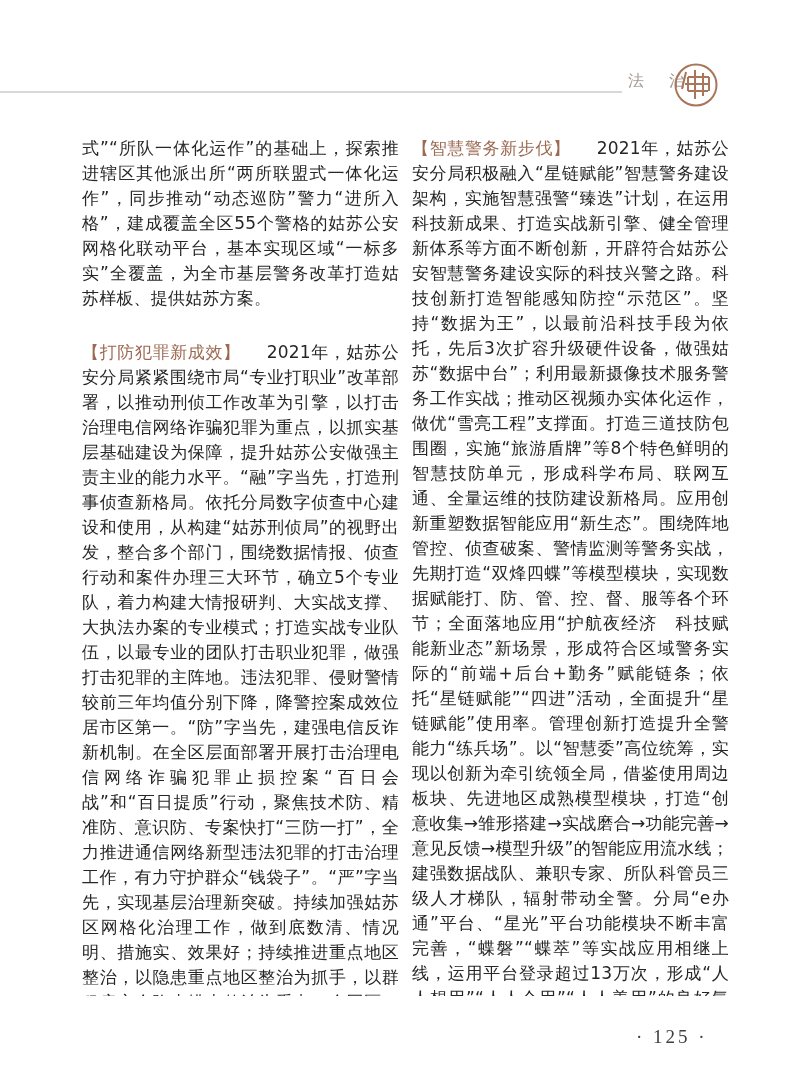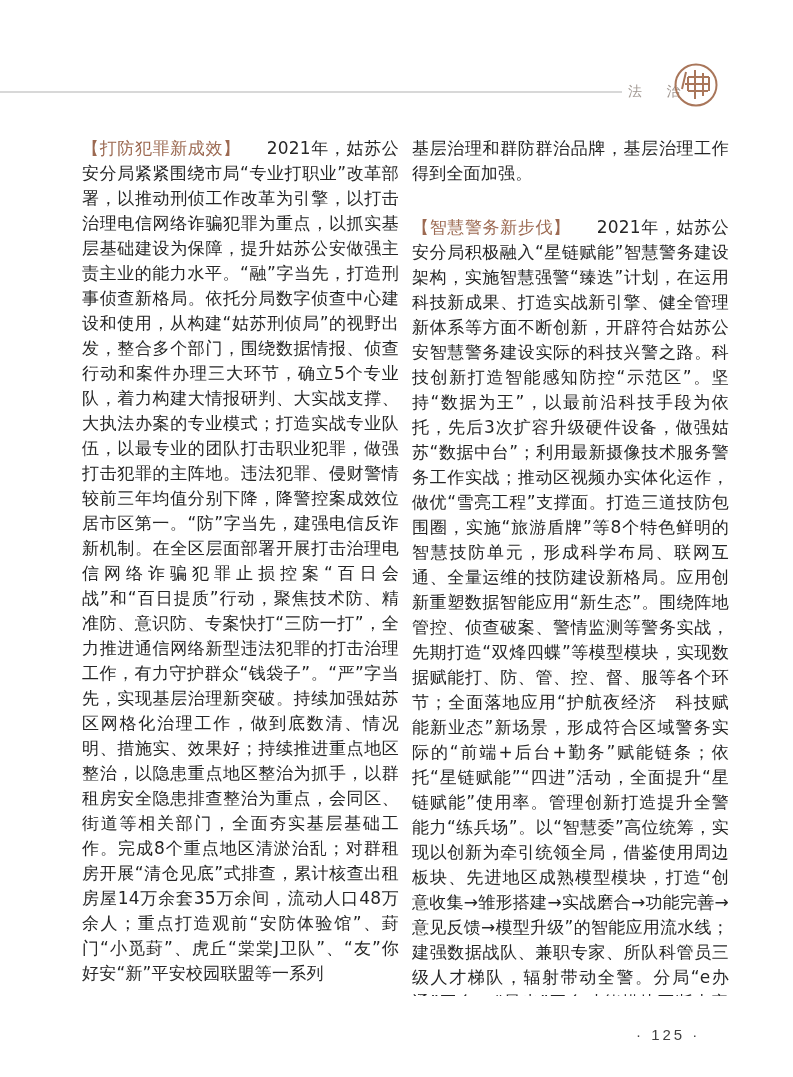--- a/index.html
+++ b/index.html
@@ -9,22 +9,22 @@
     font-family: "DejaVu Sans", sans-serif;
     position: relative;
     overflow: hidden;
   }
   
   .header-rule {
     position: absolute; left: 0px; top: 91px;
     width: 622px; height: 2px; background: #d8d8d8;
   }
   .section-label {
-    position: absolute; left: 628px; top: 83px;
-    font-size: 14px; color: #a39a94; letter-spacing: 10px;
+    position: absolute; left: 628px; top: 71px;
+    font-size: 16px; color: #a39a94; letter-spacing: 10px;
     white-space: nowrap;
   }
   .seal {
     position: absolute; left: 673px; top: 62px;
     width: 46px; height: 46px;
   }
   
   .column {
     position: absolute; top: 136px; width: 317px; height: 860px;
     overflow: hidden;
@@ -38,22 +38,22 @@
   .para { margin: 0; }
   .para + .para { margin-top: 29px; }
   .para-heading {
     color: #9c6a52;
     margin-right: 26px;
     font-weight: 500;
   }
   
   .page-number {
     position: absolute; left: 636px; top: 1026px;
-    font-size: 15px; color: #3f3f3f; letter-spacing: 3px;
-    font-family: Liberation Sans, sans-serif;
+    font-size: 19px; color: #3f3f3f; letter-spacing: 3px;
+    font-family: Liberation Serif, serif;
     text-align: right;
   }
 </style>
 </head>
 <body>
 
 <div>
 
   <div class="header-rule"></div>
   <div class="section-label">法 治</div>
@@ -65,24 +65,24 @@
       <path d="M12 22 L37 22"></path>
       <path d="M15 29 L35 29"></path>
       <path d="M22 8 L22 37"></path>
       <path d="M30 11 L30 34"></path>
       <path d="M15 15 L15 29"></path>
       <path d="M36 15 L36 29"></path>
     </g>
   </svg>
 
   <div class="column col-left">
+    <p class="para"><span>式”“所队一体化运作”的基础上，探索推进辖区其他派出所“两所联盟式一体化运作”，同步推动“动态巡防”警力“进所入格”，建成覆盖全区55个警格的姑苏公安网格化联动平台，基本实现区域“一标多实”全覆盖，为全市基层警务改革打造姑苏样板、提供姑苏方案。</span></p>
     <p class="para"><span class="para-heading">【打防犯罪新成效】</span><span>2021年，姑苏公安分局紧紧围绕市局“专业打职业”改革部署，以推动刑侦工作改革为引擎，以打击治理电信网络诈骗犯罪为重点，以抓实基层基础建设为保障，提升姑苏公安做强主责主业的能力水平。“融”字当先，打造刑事侦查新格局。依托分局数字侦查中心建设和使用，从构建“姑苏刑侦局”的视野出发，整合多个部门，围绕数据情报、侦查行动和案件办理三大环节，确立5个专业队，着力构建大情报研判、大实战支撑、大执法办案的专业模式；打造实战专业队伍，以最专业的团队打击职业犯罪，做强打击犯罪的主阵地。违法犯罪、侵财警情较前三年均值分别下降，降警控案成效位居市区第一。“防”字当先，建强电信反诈新机制。在全区层面部署开展打击治理电信网络诈骗犯罪止损控案“百日会战”和“百日提质”行动，聚焦技术防、精准防、意识防、专案快打“三防一打”，全力推进通信网络新型违法犯罪的打击治理工作，有力守护群众“钱袋子”。“严”字当先，实现基层治理新突破。持续加强姑苏区网格化治理工作，做到底数清、情况明、措施实、效果好；持续推进重点地区整治，以隐患重点地区整治为抓手，以群租房安全隐患排查整治为重点，会同区、街道等相关部门，全面夯实基层基础工作。完成8个重点地区清淤治乱；对群租房开展“清仓见底”式排查，累计核查出租房屋14万余套35万余间，流动人口48万余人；重点打造观前“安防体验馆”、葑门“小觅葑”、虎丘“棠棠J卫队”、“友”你好安“新”平安校园联盟等一系列</span></p>
   </div>
 
   <div class="column col-right">
-    <p class="para"><span>基层治理和群防群治品牌，基层治理工作得到全面加强。</span></p>
     <p class="para"><span class="para-heading">【智慧警务新步伐】</span><span>2021年，姑苏公安分局积极融入“星链赋能”智慧警务建设架构，实施智慧强警“臻迭”计划，在运用科技新成果、打造实战新引擎、健全管理新体系等方面不断创新，开辟符合姑苏公安智慧警务建设实际的科技兴警之路。科技创新打造智能感知防控“示范区”。坚持“数据为王”，以最前沿科技手段为依托，先后3次扩容升级硬件设备，做强姑苏“数据中台”；利用最新摄像技术服务警务工作实战；推动区视频办实体化运作，做优“雪亮工程”支撑面。打造三道技防包围圈，实施“旅游盾牌”等8个特色鲜明的智慧技防单元，形成科学布局、联网互通、全量运维的技防建设新格局。应用创新重塑数据智能应用“新生态”。围绕阵地管控、侦查破案、警情监测等警务实战，先期打造“双烽四蝶”等模型模块，实现数据赋能打、防、管、控、督、服等各个环节；全面落地应用“护航夜经济　科技赋能新业态”新场景，形成符合区域警务实际的“前端+后台+勤务”赋能链条；依托“星链赋能”“四进”活动，全面提升“星链赋能”使用率。管理创新打造提升全警能力“练兵场”。以“智慧委”高位统筹，实现以创新为牵引统领全局，借鉴使用周边板块、先进地区成熟模型模块，打造“创意收集→雏形搭建→实战磨合→功能完善→意见反馈→模型升级”的智能应用流水线；建强数据战队、兼职专家、所队科管员三级人才梯队，辐射带动全警。分局“e办通”平台、“星光”平台功能模块不断丰富完善，“蝶磐”“蝶萃”等实战应用相继上线，运用平台登录超过13万次，形成“人人想用”“人人会用”“人人善用”的良好氛围。</span></p>
 
   </div>
 
   <div class="page-number">· 125 ·</div>
 
 </div>
 
 </body></html>

